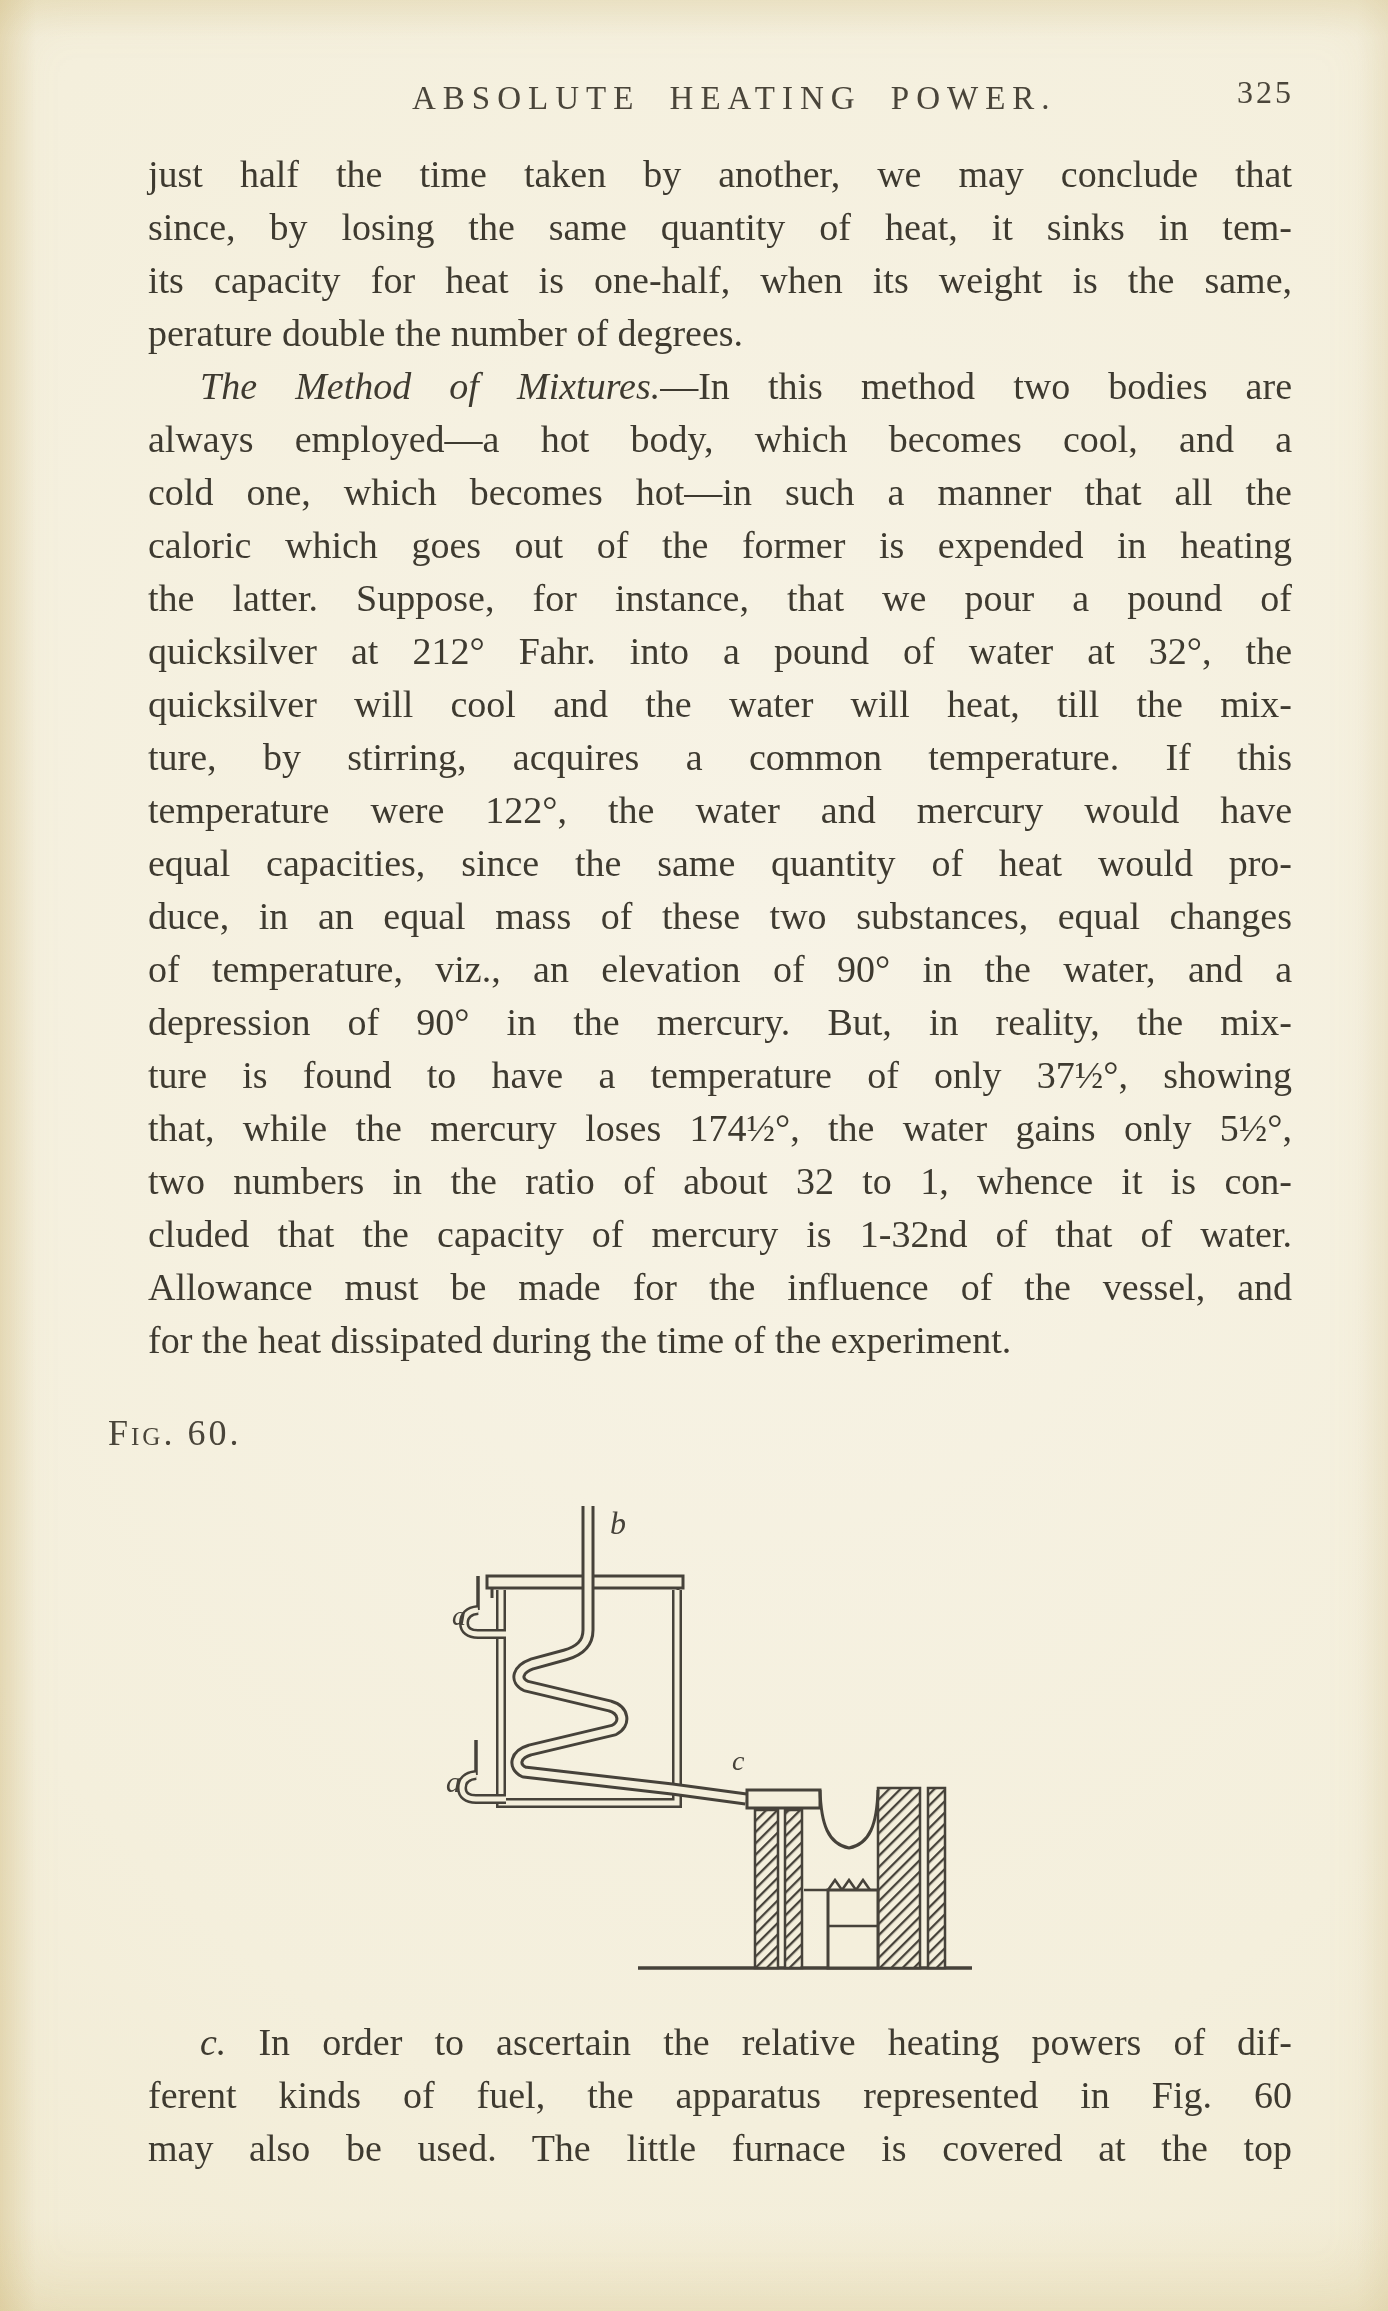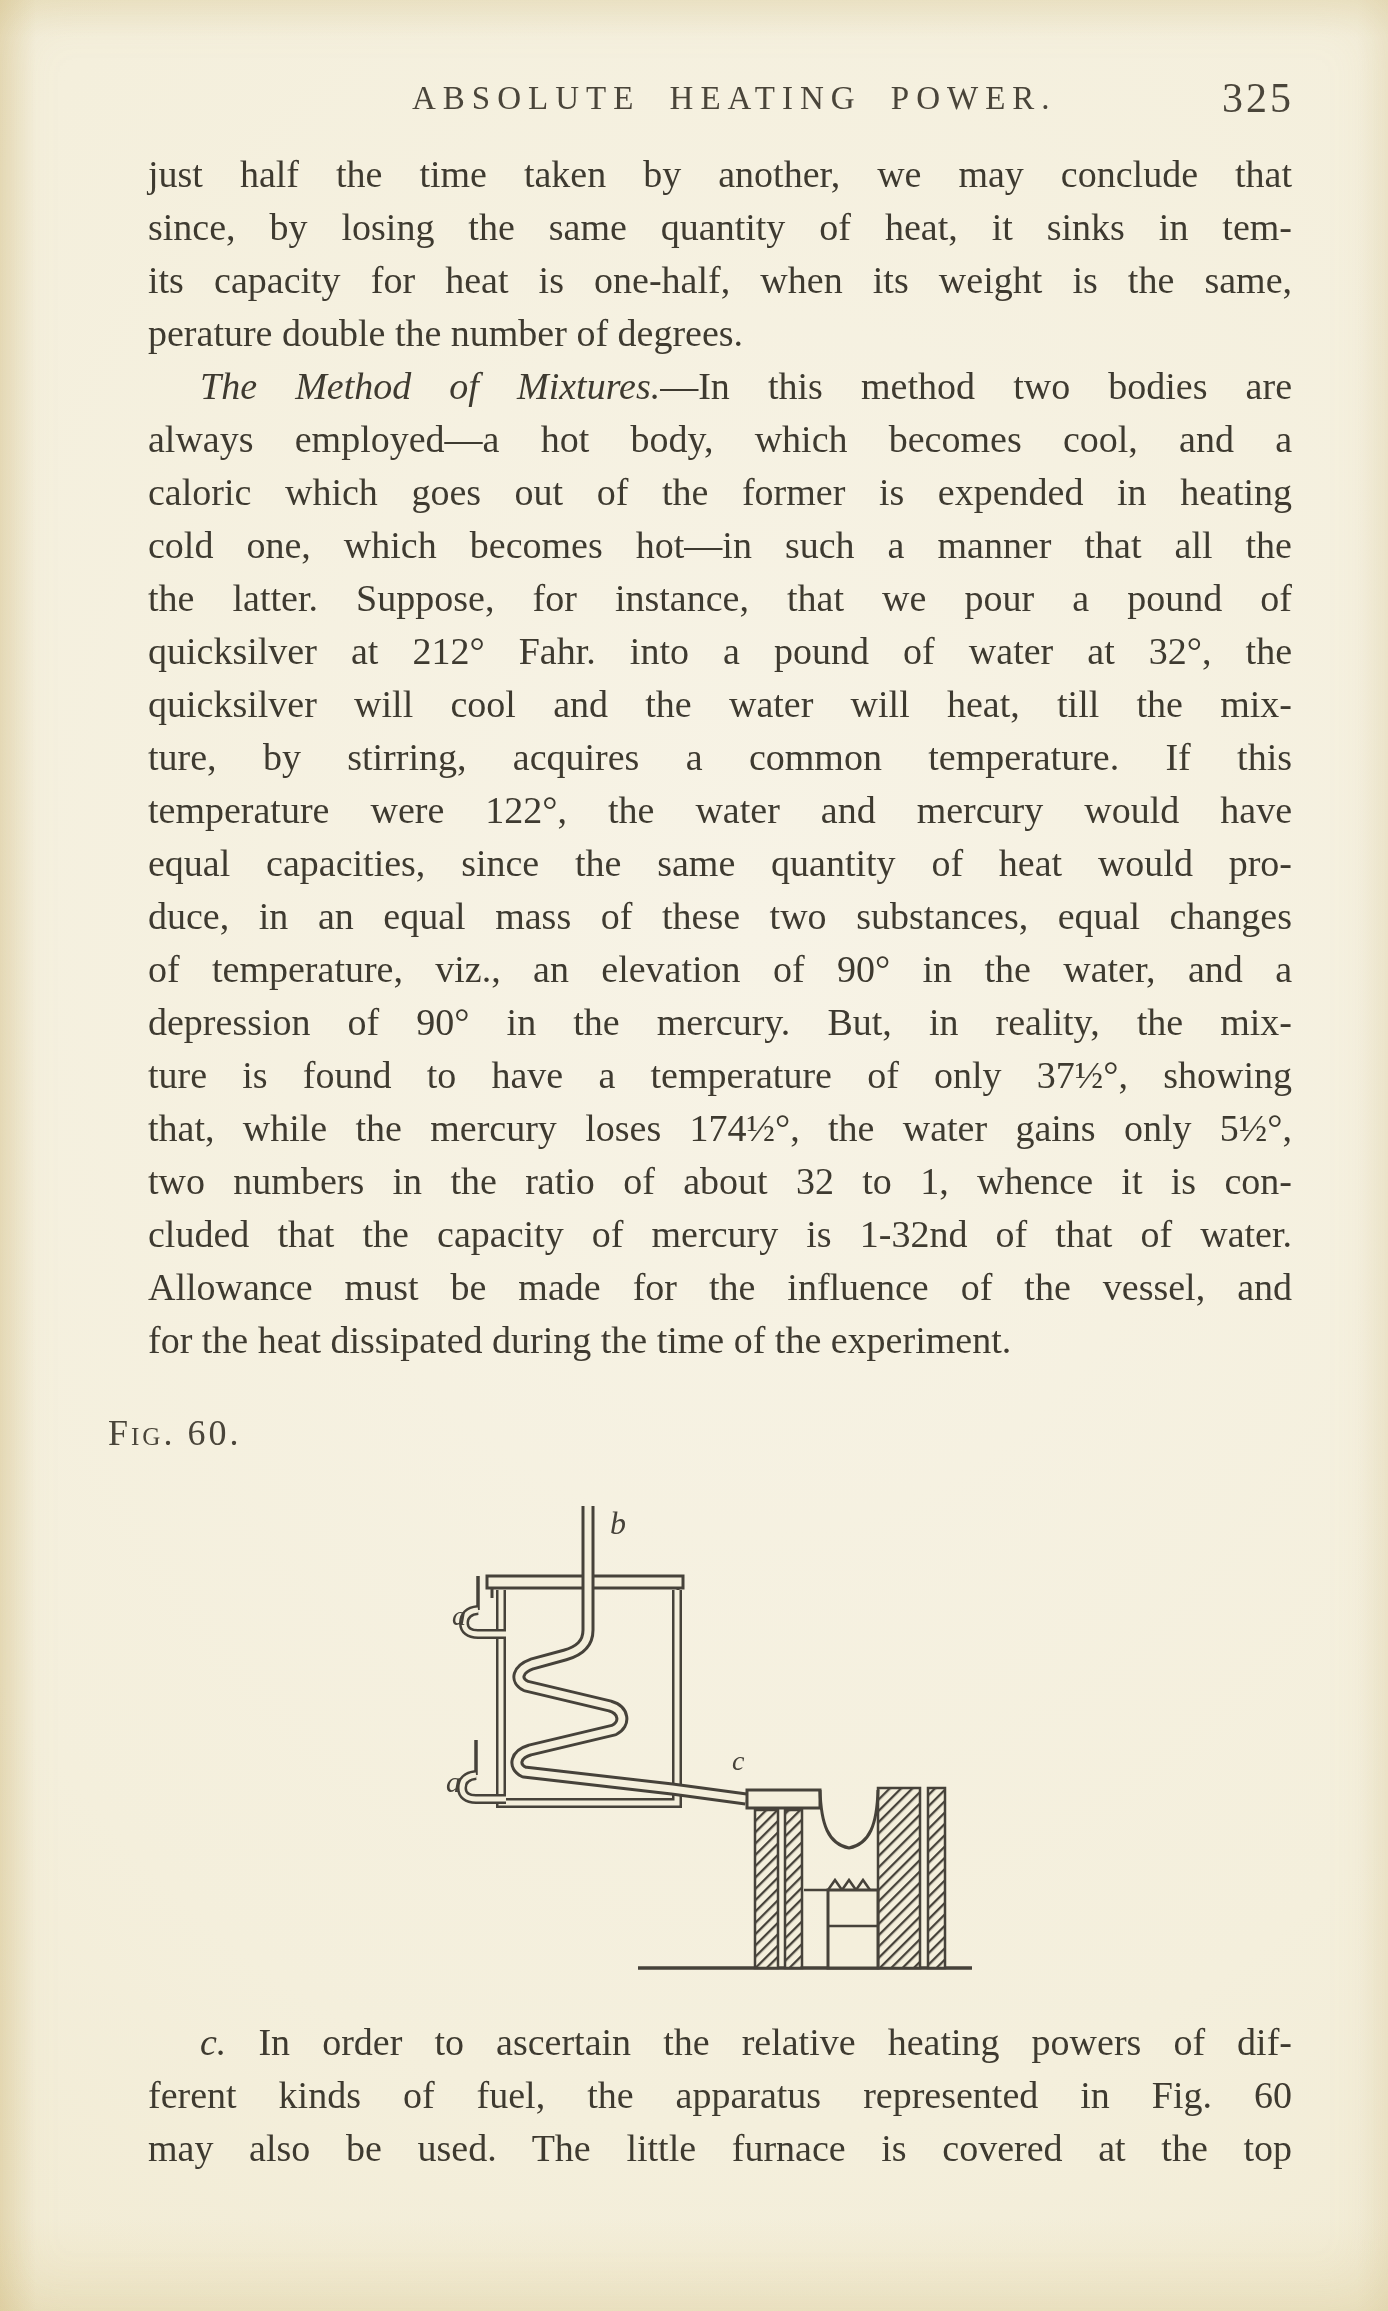--- a/index.html
+++ b/index.html
@@ -25,21 +25,21 @@
     box-shadow:inset 0 0 60px rgba(190,165,100,.18);
   }
   .header-row{position:absolute;top:72px;left:0;width:100%;height:50px;padding-left:12px;}
   .running-title{
     position:absolute;left:412px;top:8px;
     font-size:33px;letter-spacing:7px;word-spacing:14px;
     color:var(--color-header_ink);
   }
   .page-number{
     position:absolute;right:94px;top:2px;
-    font-size:42px;letter-spacing:3px;color:var(--color-header_ink);margin-left:22px;
+    font-size:32px;letter-spacing:3px;color:var(--color-header_ink);margin-left:22px;
   }
   .text-col{position:absolute;left:108px;width:1184px;font-size:38px;line-height:53px;}
   .body-main{top:148px;}
   .body-after{top:2016px;}
   .line{text-align:justify;text-align-last:justify;white-space:normal;margin-left:40px;}
   .line.last{text-align-last:left;}
   .line.indent{text-indent:52px;}
   .it{font-style:italic;}
   .fig-caption{
     position:absolute;top:1412px;left:108px;width:1184px;
@@ -62,22 +62,22 @@
     <div class="page-number">325</div>
   </div>
 
   <div class="text-col body-main">
       <div class="line"><span>just half the time taken by another, we may conclude that</span></div>
       <div class="line"><span>since, by losing the same quantity of heat, it sinks in tem-</span></div>
       <div class="line"><span>its capacity for heat is one-half, when its weight is the same,</span></div>
       <div class="line last"><span>perature double the number of degrees.</span></div>
       <div class="line indent"><span class="it">The Method of Mixtures.</span><span>—In this method two bodies are</span></div>
       <div class="line"><span>always employed—a hot body, which becomes cool, and a</span></div>
+      <div class="line"><span>cold one, which becomes hot—in such a manner that all the</span></div>
       <div class="line"><span>caloric which goes out of the former is expended in heating</span></div>
-      <div class="line"><span>cold one, which becomes hot—in such a manner that all the</span></div>
       <div class="line"><span>the latter.  Suppose, for instance, that we pour a pound of</span></div>
       <div class="line"><span>quicksilver at 212° Fahr. into a pound of water at 32°, the</span></div>
       <div class="line"><span>quicksilver will cool and the water will heat, till the mix-</span></div>
       <div class="line"><span>ture, by stirring, acquires a common temperature.  If this</span></div>
       <div class="line"><span>temperature were 122°, the water and mercury would have</span></div>
       <div class="line"><span>equal capacities, since the same quantity of heat would pro-</span></div>
       <div class="line"><span>duce, in an equal mass of these two substances, equal changes</span></div>
       <div class="line"><span>of temperature, viz., an elevation of 90° in the water, and a</span></div>
       <div class="line"><span>depression of 90° in the mercury.  But, in reality, the mix-</span></div>
       <div class="line"><span>ture is found to have a temperature of only 37½°, showing</span></div>

